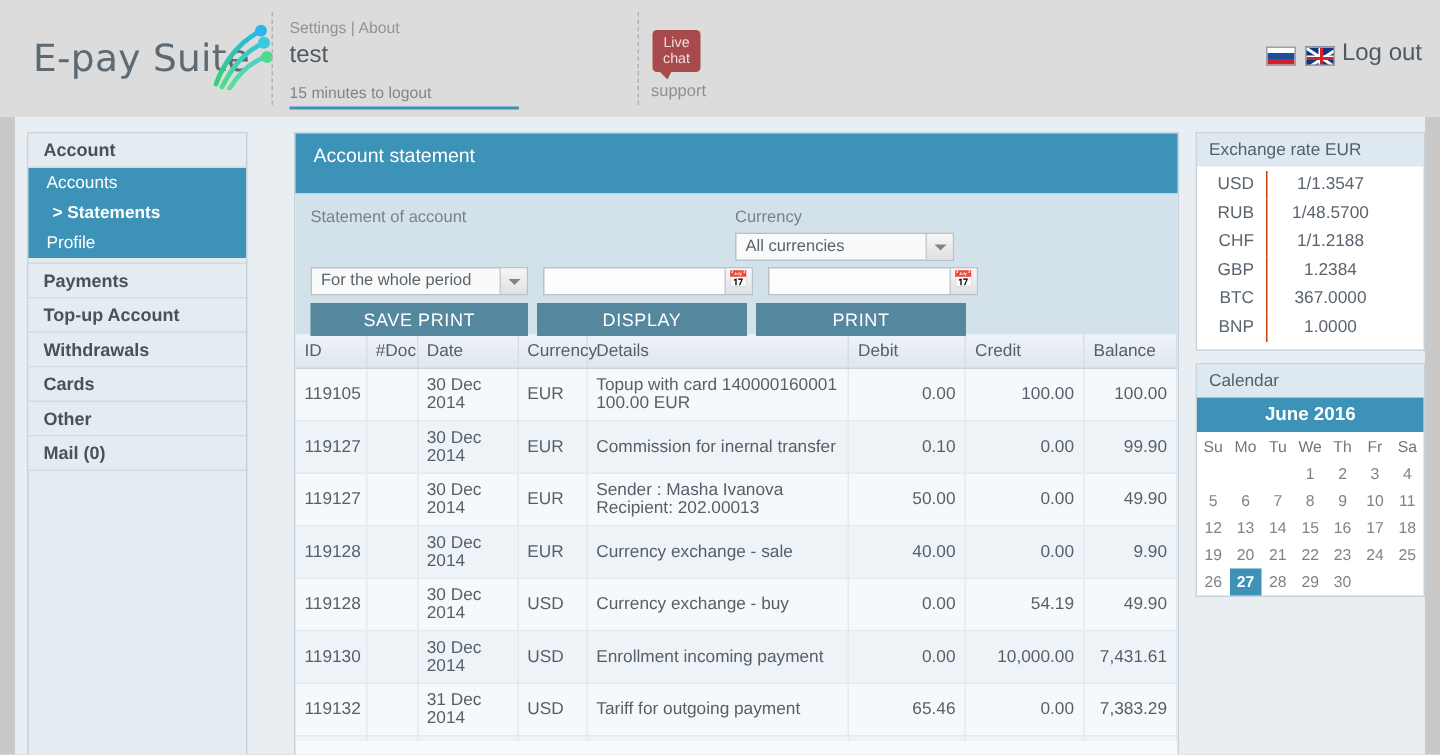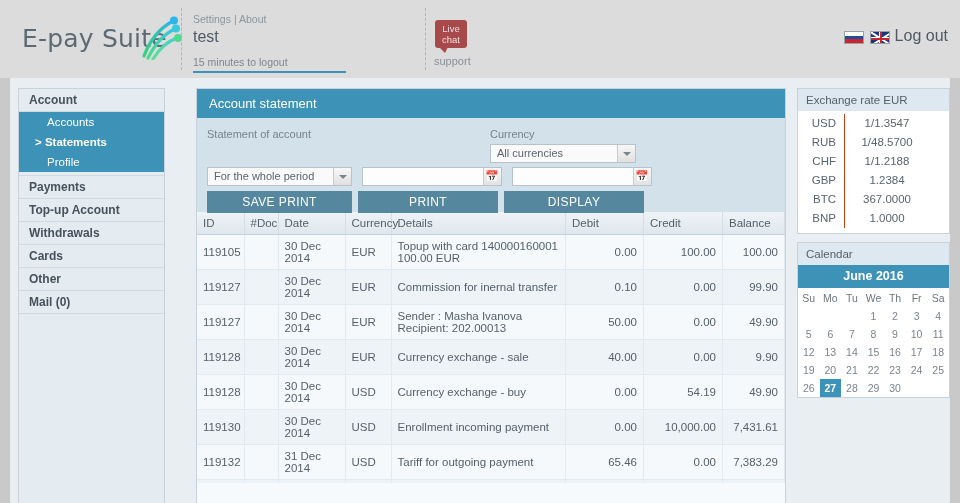--- a/index.html
+++ b/index.html
@@ -102,34 +102,34 @@
     background: #e4ebf1; border: 1px solid #c6d2dc; border-bottom: none;
   }
   .nav-item {
     height: 23px; line-height: 23px; padding-left: 10px;
     font-size: 12px; color: #47525c; font-weight: bold;
     border-bottom: 1px solid #cfdae3; background: #e4ebf1;
     cursor: pointer; white-space: nowrap;
   }
   .nav-group-active { background: #3d92b8; }
   .nav-sub {
-    height: 20px; line-height: 20px; padding-left: 28px;
+    height: 20px; line-height: 20px; padding-left: 12px;
     font-size: 11.5px; color: #ffffff; background: #3d92b8;
     cursor: pointer; border: none; white-space: nowrap;
   }
   .nav-sub.current { font-weight: bold; padding-left: 16px; }
   .nav-spacer { border-bottom: 1px solid #cfdae3; height: 4px; }
 
   
   .main {
     position: absolute; left: 186px; top: 10px; width: 590px; height: 415px;
     border: 1px solid #c6d2dc; border-bottom: none; background: #f7fafc;
   }
   .panel-head {
-    height: 29px; line-height: 29px; background: #3d92b8;
+    height: 40px; line-height: 29px; background: #3d92b8;
     color: #ffffff; font-size: 13px; padding-left: 12px;
   }
   .filter-area { background: #d3e1ea; padding: 10px 10px 8px 10px; height: 94px; }
   .f-label { font-size: 11px; color: #77828c; margin-bottom: 4px; }
   .f-row { display: flex; gap: 8px; }
   .f-col-left { width: 275px; }
   .f-col-right { width: 265px; }
 
   .sel {
     position: relative; height: 19px; background: #fafafa;
@@ -334,22 +334,22 @@
           <span class="cal-btn">📅</span>
         </div>
         <div class="txt" style="width:140px;">
           <input style="border: none; width: 116px; height: 15px; background: transparent; outline: none; font-size: 11px; font-family: &quot;Liberation Sans&quot;, sans-serif;" placeholder="">
           <span class="cal-btn">📅</span>
         </div>
       </div>
 
       <div class="f-row" style="gap:6px;">
         <div class="btn" style="width:145px;">SAVE PRINT</div>
+        <div class="btn" style="width:140px;">DISPLAY</div>
         <div class="btn" style="width:140px;">PRINT</div>
-        <div class="btn" style="width:140px;">DISPLAY</div>
       </div>
     </div>
 
     <div class="table-clip">
       <table class="stmt">
         <thead>
           <tr>
             <th class="c-id">ID</th>
             <th class="c-doc">#Doc</th>
             <th class="c-date">Date</th>

